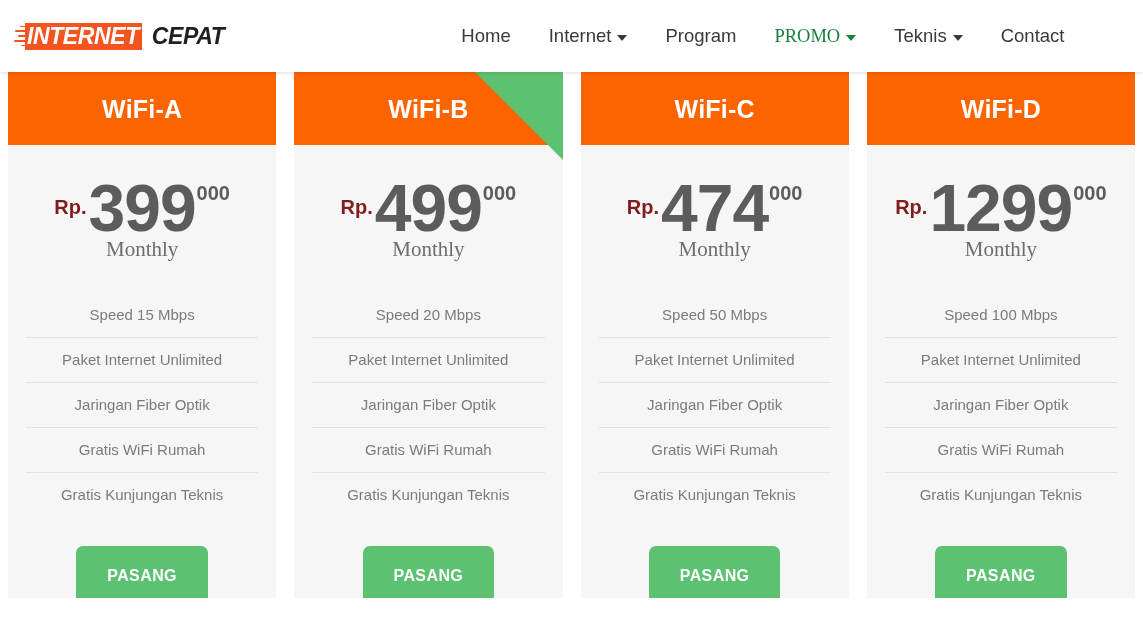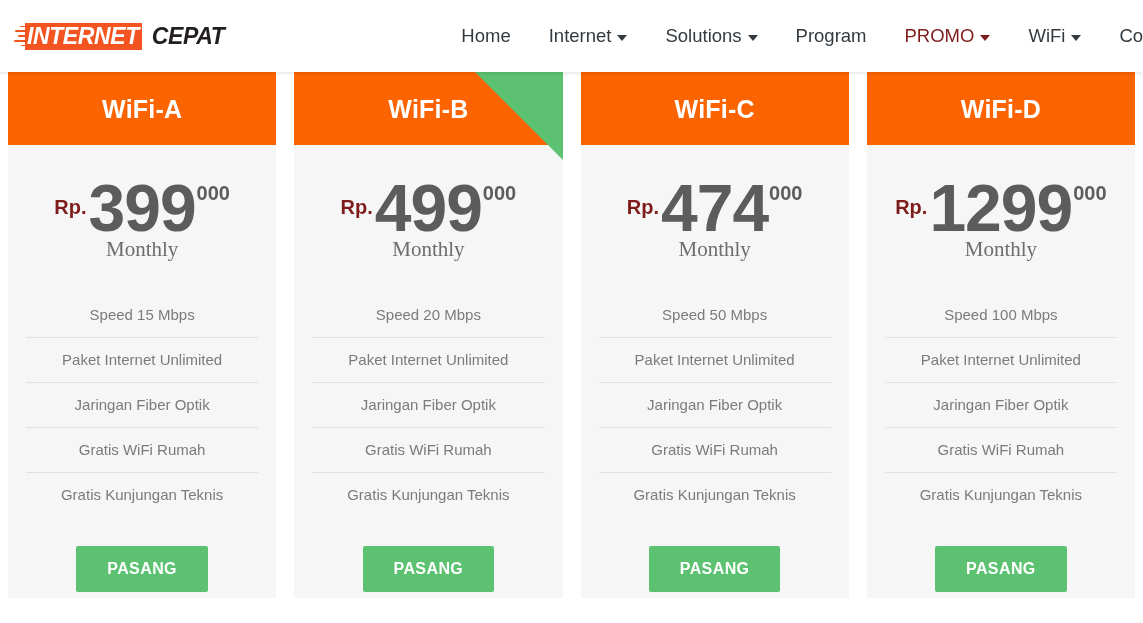--- a/index.html
+++ b/index.html
@@ -78,21 +78,21 @@
     align-items:center;
     gap:6px;
     padding:8px 19px;
     font-size:18.5px;
     color:#333a40;
     cursor:pointer;
     white-space:nowrap;
     text-decoration:none;
     justify-content:flex-end;
   }
-  .nav-item.promo{ color:#7f1d1d; }
+  .nav-item.promo{ color:#15803d;font-family:Liberation Serif, serif; }
   .caret{
     display:inline-block;
     width:0; height:0;
     border-left:5px solid transparent;
     border-right:5px solid transparent;
     border-top:6px solid currentColor;
     position:relative; top:2px;
   }
 
   
@@ -219,25 +219,25 @@
   .btn-wrap{
     width:100%;
     display:flex;
     justify-content:center;
     margin-top:29px;
   }
   .btn-pasang{
     background:#5cc271;
     color:#ffffff;
     border:none;
-    border-radius:2px;
+    border-radius:7px;
     font-size:16px;
     font-weight:bold;
     letter-spacing:0.4px;
-    padding:14px 31px;
+    padding:21px 31px;
     cursor:pointer;
     font-family:"Liberation Sans", sans-serif;
   }
 </style>
 </head>
 <body>
 
 <div class="navbar">
 
   <a class="brand">
@@ -258,36 +258,32 @@
 
     <a class="nav-item">
       <span>Home</span>
     </a>
 
     <a class="nav-item">
       <span>Internet</span>
       <span class="caret"></span>
     </a>
 
-    <a class="nav-item">
-      <span>Solutions</span>
-      <span class="caret"></span>
-    </a>
 
     <a class="nav-item">
       <span>Program</span>
     </a>
 
     <a class="nav-item promo">
       <span>PROMO</span>
       <span class="caret"></span>
     </a>
 
     <a class="nav-item">
-      <span>WiFi</span>
+      <span>Teknis</span>
       <span class="caret"></span>
     </a>
 
     <a class="nav-item">
       <span>Contact</span>
     </a>
 
   </nav>
 </div>
 

